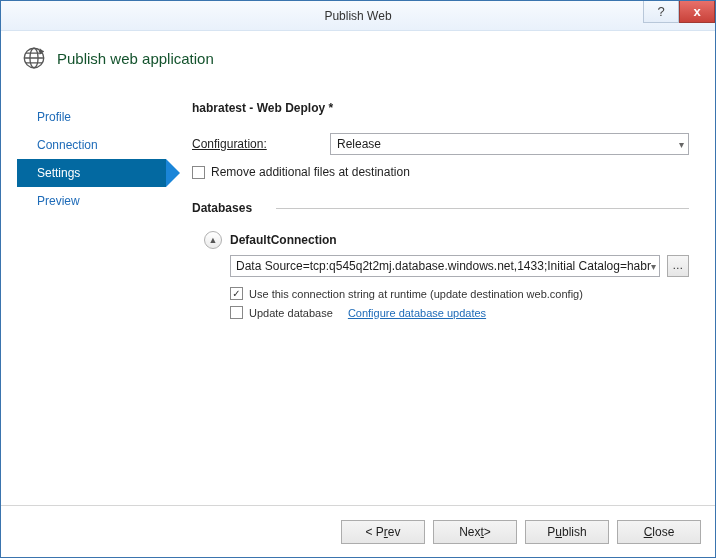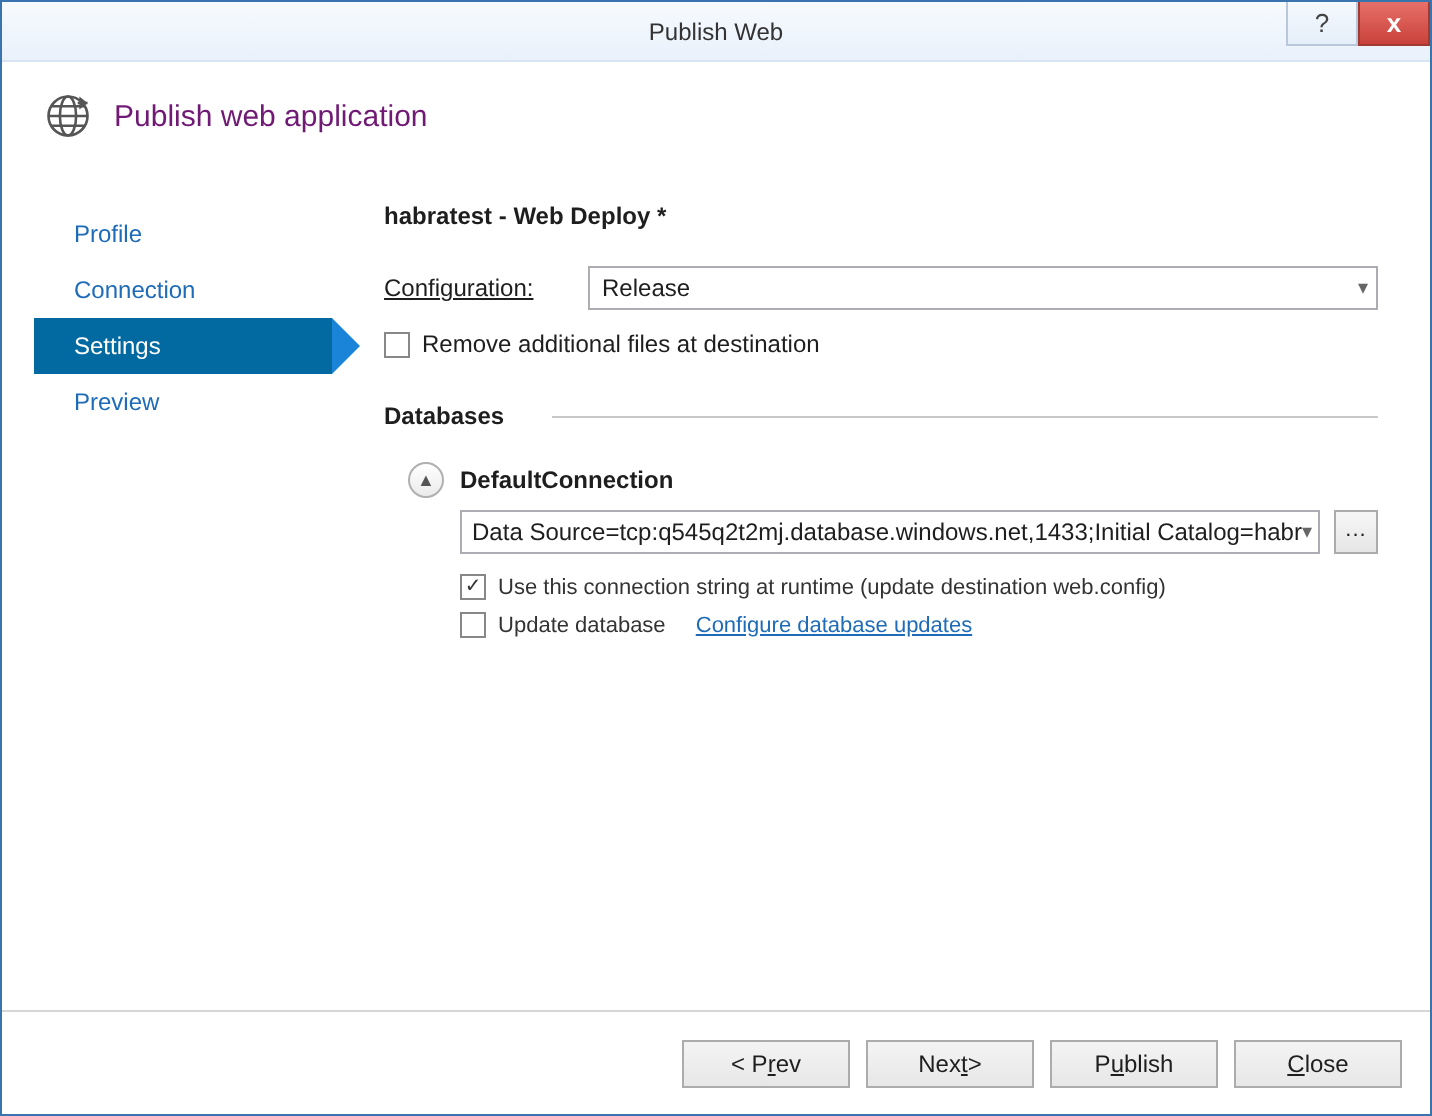--- a/index.html
+++ b/index.html
@@ -64,21 +64,21 @@
     gap: 10px;
     margin-bottom: 18px;
     margin-left: 4px;
   }
   .header .globe {
     width: 26px; height: 26px;
     color: #555;
   }
   .header .htxt {
     font-size: 15px;
-    color: #701a75;
+    color: #14532d;
   }
   .main {
     flex: 1;
     display: flex;
     border-top: none;
   }
   .sidebar {
     width: 176px;
     padding-top: 14px;
   }
@@ -118,20 +118,21 @@
     gap: 8px;
   }
   .row .lbl { width: 94px; text-decoration: underline; }
   .select {
     flex: 1;
     height: 22px;
     border: 1px solid #ABADB3;
     background: #fff;
     display: flex; align-items: center; justify-content: space-between;
     padding: 0 4px 0 6px;
+    margin-left: 36px;
   }
   .select .chev { color: #666; font-size: 10px; }
   .chk {
     display: flex; align-items: center; gap: 6px;
     margin-bottom: 6px;
   }
   .chkbox {
     width: 13px; height: 13px;
     border: 1px solid #888;
     background: #fff;

